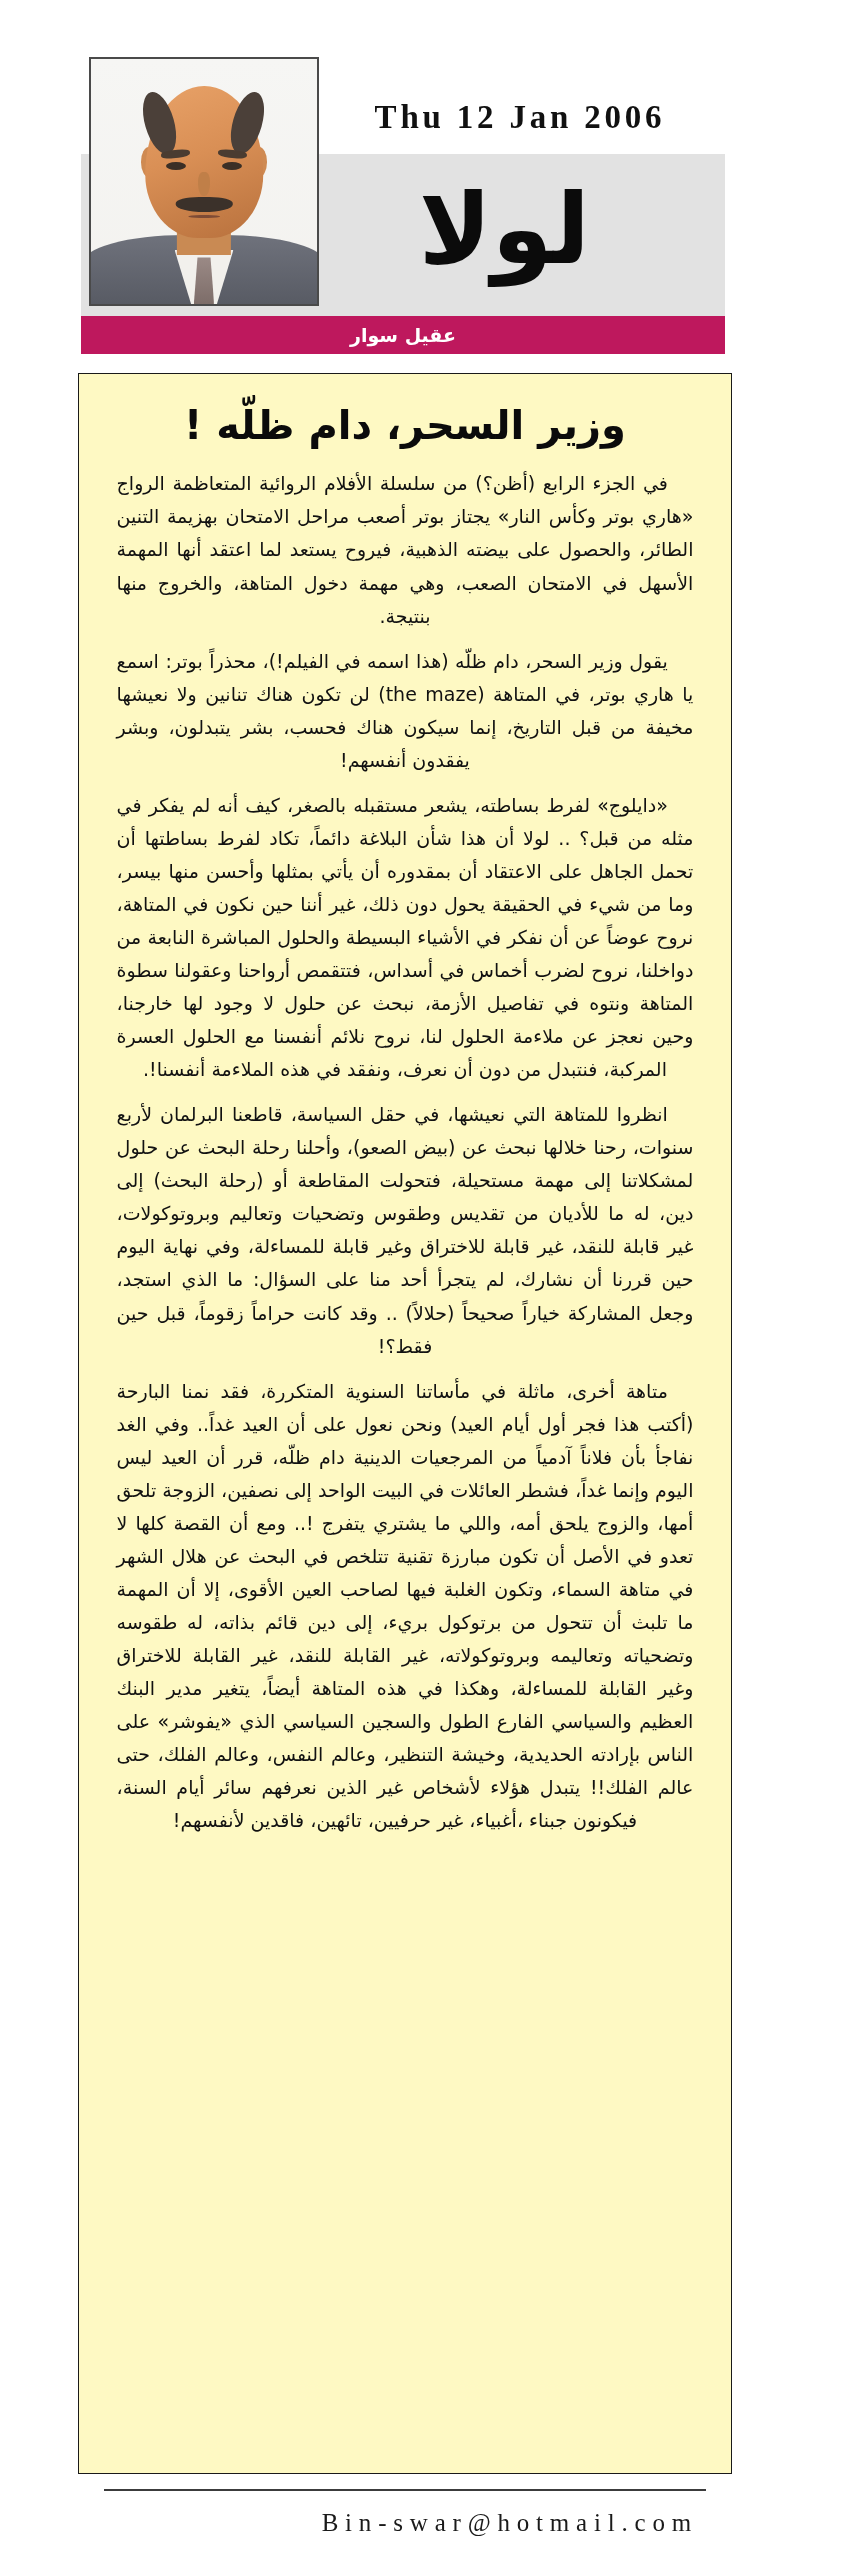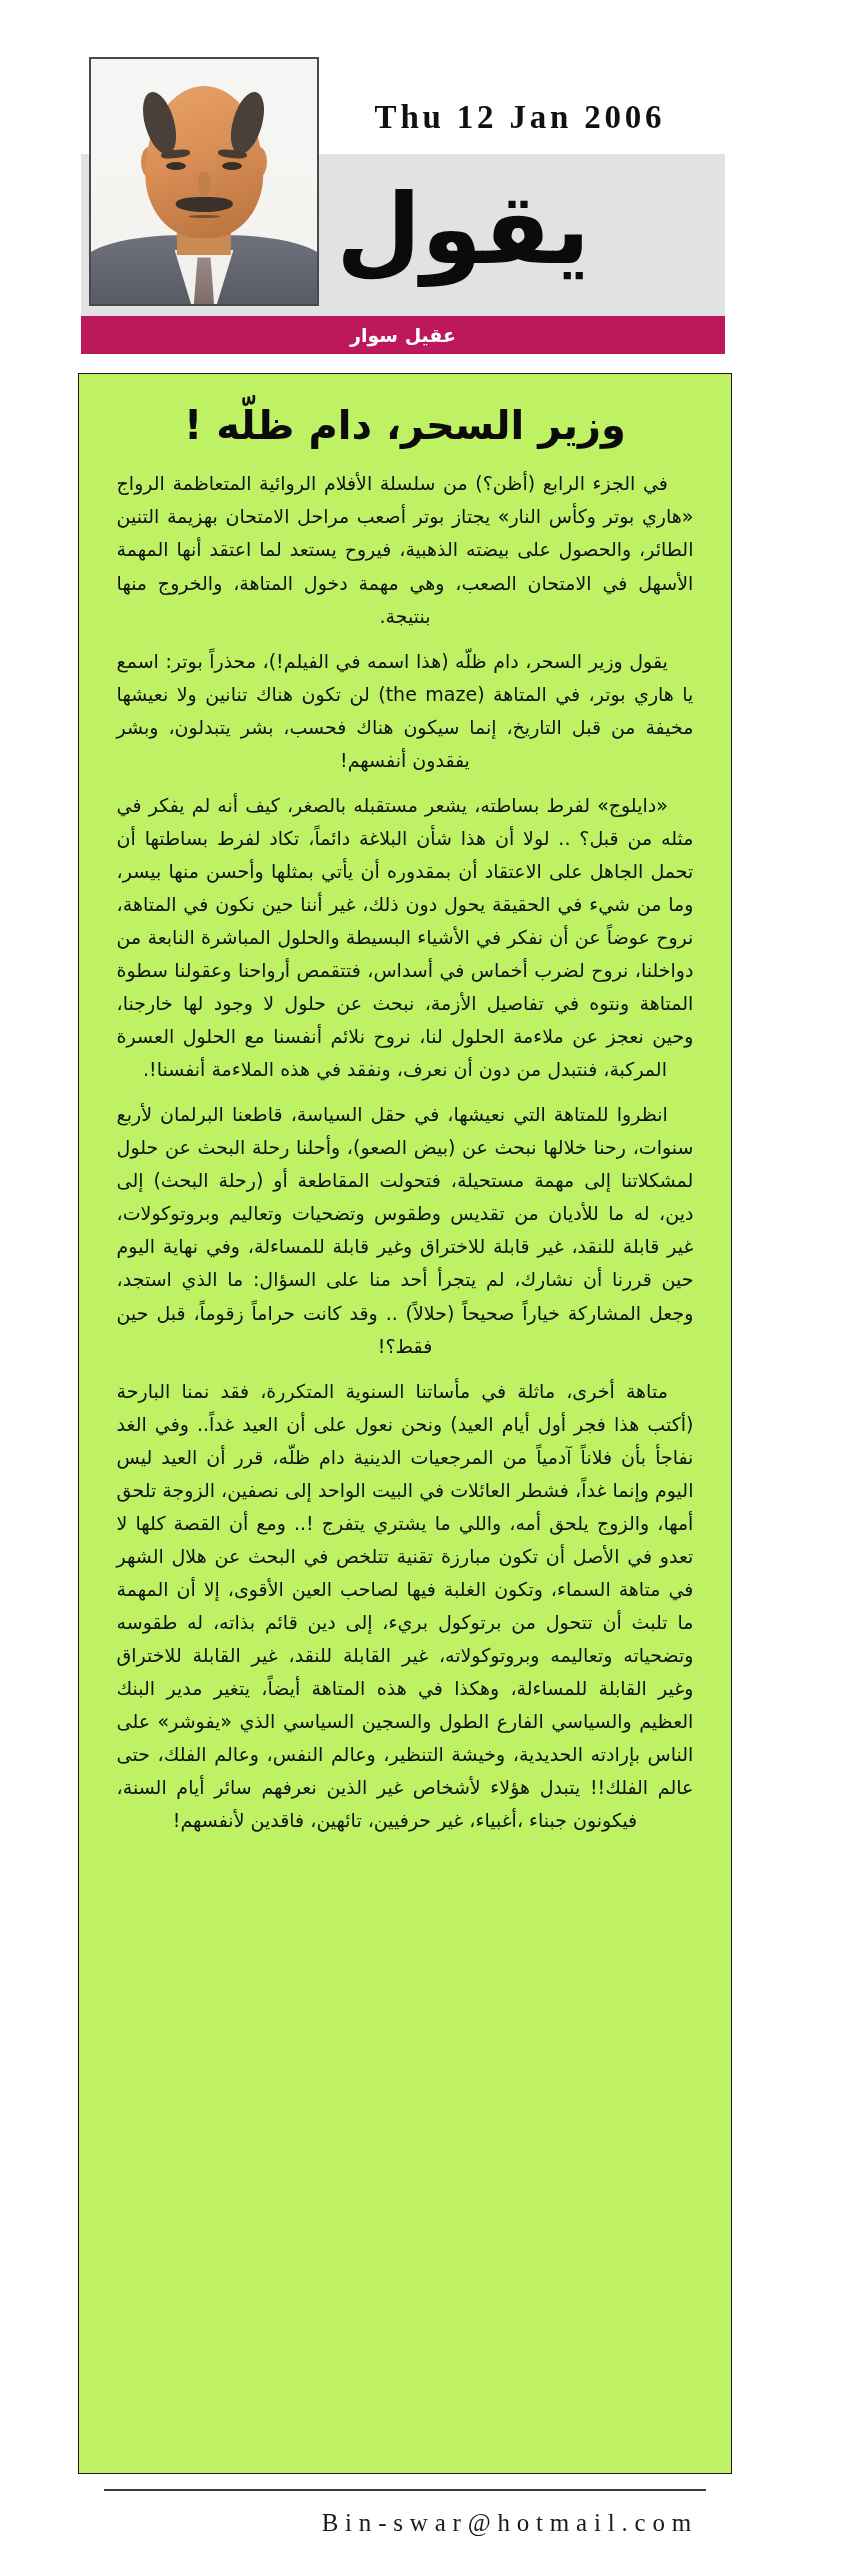--- a/index.html
+++ b/index.html
@@ -218,21 +218,21 @@
   }
 
   
   .article {
     position: absolute;
     left: 78px;
     top: 373px;
     width: 654px;
     height: 2101px;
     border: 1.5px solid #1a1a1a;
-    background: #bef264;
+    background: #fef9c3;
     box-sizing: border-box;
     padding: 16.6px 25.6px 13.6px 25.6px;
   }
   .article-title {
     text-align: center;
     font-family: "DejaVu Sans", "Liberation Sans", sans-serif;
     font-size: 40px;
     font-weight: 700;
     color: #0b0b0b;
     direction: rtl;
@@ -303,21 +303,21 @@
         <div class="ph-eye-l"></div>
         <div class="ph-eye-r"></div>
         <div class="ph-nose"></div>
         <div class="ph-mustache"></div>
         <div class="ph-mouth"></div>
       </div>
     </div>
 
     <div class="dateline">Thu 12 Jan 2006</div>
 
-    <div class="column-title">يقول</div>
+    <div class="column-title">لولا</div>
 
     <div class="byline-bar">
       <div class="byline-text">عقيل سوار</div>
     </div>
   </div>
 
   <div class="article">
 
     <div class="article-title">وزير السحر، دام ظلّه !</div>
 

